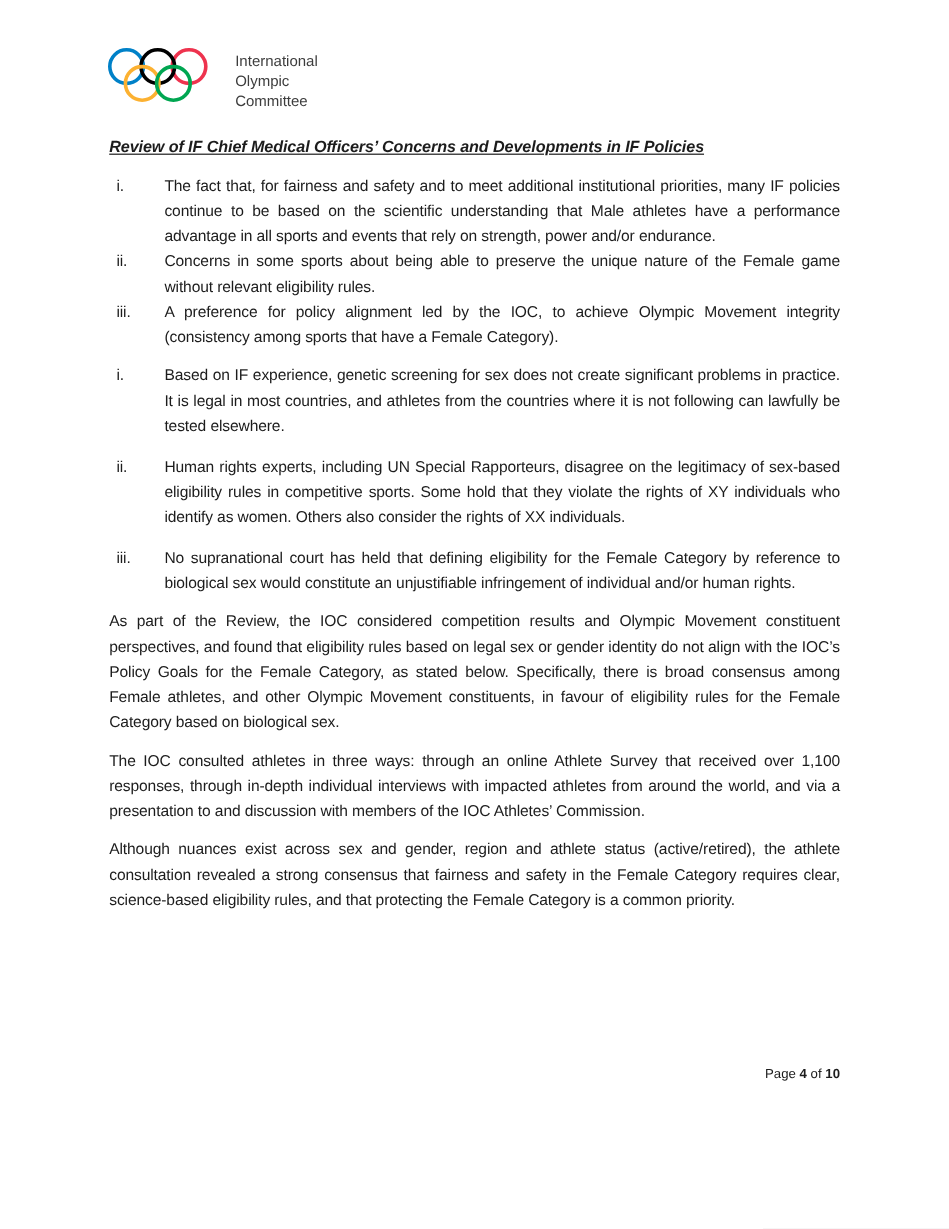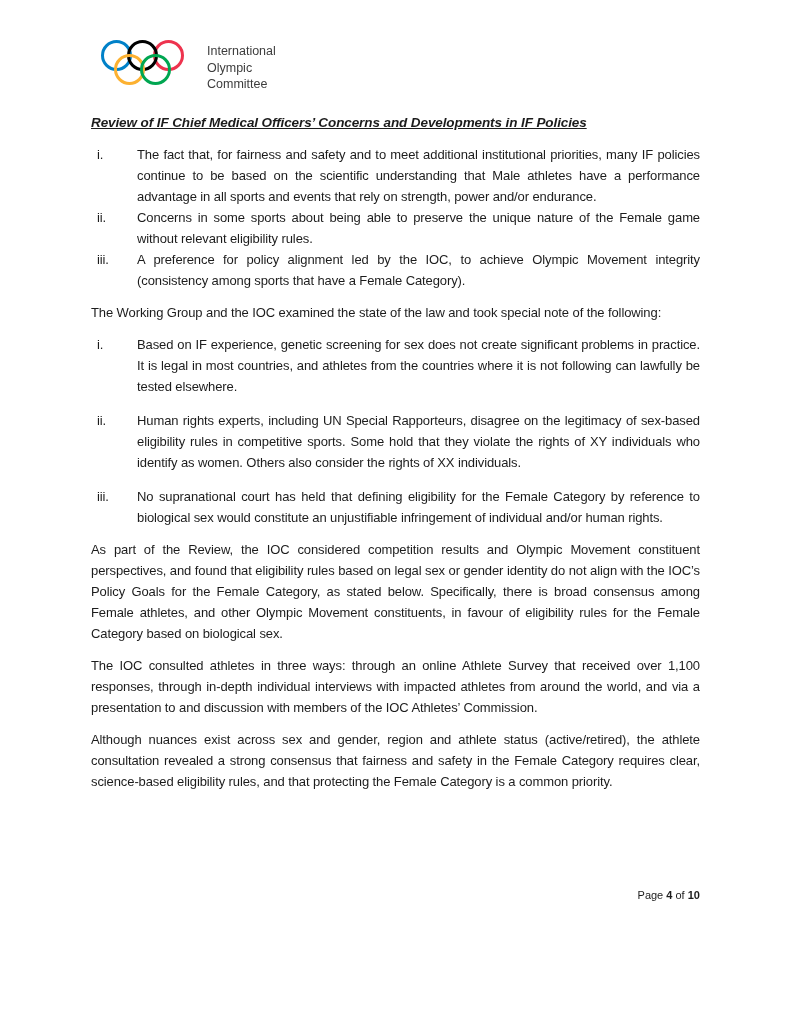--- a/index.html
+++ b/index.html
@@ -7,21 +7,21 @@
     position:relative;
     width:791px;height:1024px;
     background:#ffffff;
     margin:0 auto;
     font-family:"Liberation Sans", sans-serif;
     color:#1c1c1c;
     overflow:hidden;
   }
   
   .doc-header{
-    position:absolute;top:40px;left:101px;
+    position:absolute;top:40px;left:90px;
     display:flex;align-items:flex-start;gap:20px;
   }
   .rings{position:relative;width:86px;height:48px;}
   .ring{
     position:absolute;width:25px;height:25px;
     border:3.5px solid #000;border-radius:50%;
     box-sizing:content-box;background:transparent;
   }
   .ring.pos-1{left:0;top:0;}
   .ring.pos-2{left:26px;top:0;z-index:2;}
@@ -91,21 +91,20 @@
       <div class="li">
         <span class="marker">ii.</span>
         <span class="li-body">Concerns in some sports about being able to preserve the unique nature of the Female game without relevant eligibility rules.</span>
       </div>
       <div class="li">
         <span class="marker">iii.</span>
         <span class="li-body">A preference for policy alignment led by the IOC, to achieve Olympic Movement integrity (consistency among sports that have a Female Category).</span>
       </div>
     </div>
 
-    <p class="para">The Working Group and the IOC examined the state of the law and took special note of the following:</p>
     <div class="rlist spaced">
       <div class="li">
         <span class="marker">i.</span>
         <span class="li-body">Based on IF experience, genetic screening for sex does not create significant problems in practice. It is legal in most countries, and athletes from the countries where it is not following can lawfully be tested elsewhere.</span>
       </div>
       <div class="li">
         <span class="marker">ii.</span>
         <span class="li-body">Human rights experts, including UN Special Rapporteurs, disagree on the legitimacy of sex-based eligibility rules in competitive sports. Some hold that they violate the rights of XY individuals who identify as women. Others also consider the rights of XX individuals.</span>
       </div>
       <div class="li">

